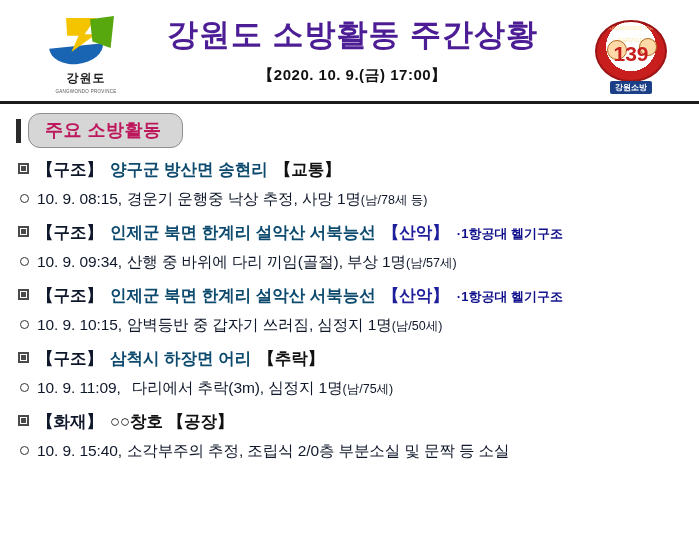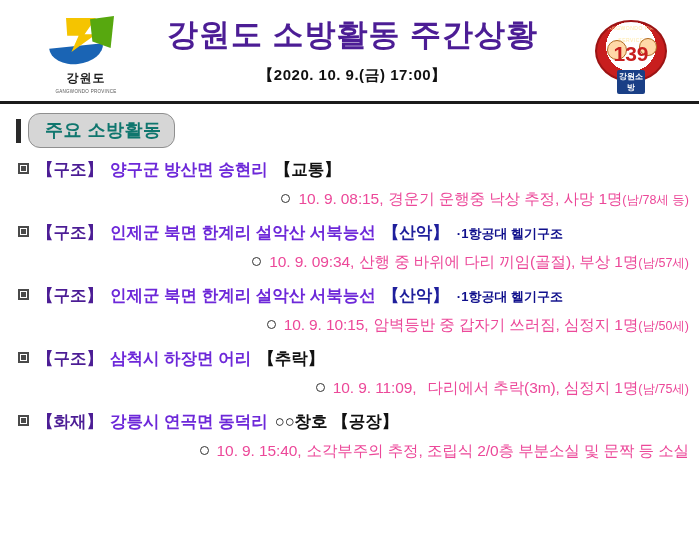--- a/index.html
+++ b/index.html
@@ -142,21 +142,21 @@
     border: 1px solid #b06a20;
   }
   .fire-label {
     position: absolute;
     left: 0; right: 0; bottom: 2px;
     text-align: center;
     font-size: 8px;
     font-weight: bold;
     color: #ffffff;
     background: #1a3f86;
-    width: 28px;
+    width: 42px;
     margin: 0 auto;
     border-radius: 2px;
     padding: 1px 0;
   }
 
   .header-rule {
     position: absolute;
     left: 0; right: 0; top: 101px;
     height: 3px;
     background: #1b1b1b;
@@ -171,24 +171,24 @@
   }
   .section .bar {
     width: 5px; height: 24px;
     background: #2a2a2a;
     margin-right: 7px;
   }
   .section .pill {
     background: #d6d6d6;
     border: 1px solid #8f8f8f;
     border-radius: 12px;
-    padding: 4px 12px 5px 16px;
+    padding: 4px 20px 5px 16px;
     font-size: 18px;
     font-weight: bold;
-    color: #0f766e;
+    color: #be185d;
     letter-spacing: 0.5px;
   }
 
   
   .list {
     position: absolute;
     left: 18px; top: 152px;
     right: 10px;
   }
   .entry { margin-bottom: 2px; }
@@ -211,34 +211,33 @@
     top: -1px;
     flex: none;
   }
   .sq::after {
     content: "";
     position: absolute;
     left: 1px; top: 1px;
     width: 5px; height: 5px;
     background: #4a4a4a;
   }
-  .cat { color: #4c1d95; }
-  .place { color: #6d28d9; margin-left: 7px; }
+  .cat { color: #0f172a; }
+  .place { color: #0c4a6e; margin-left: 7px; }
   .tagbr { color: #111; margin-left: 7px; }
   .kind { color: #1f1f9c; margin-left: 7px; }
   .air { color: #0f0f8c; font-size: 13px; margin-left: 8px; font-weight: bold; text-align: center; }
 
   .entry-body {
     display: flex;
     align-items: baseline;
     font-size: 15.5px;
-    color: #ec4899;
+    color: #0f172a;
     padding: 4px 0 3px 2px;
     white-space: nowrap;
-    justify-content: flex-end;
   }
   .circ {
     display: inline-block;
     width: 9px; height: 9px;
     border: 1.5px solid #333;
     border-radius: 50%;
     margin-right: 8px;
     flex: none;
     position: relative;
     top: -1px;
@@ -347,21 +346,20 @@
         <span class="body-txt">10. 9. 11:09,</span>
         <span class="body-txt" style="margin-left:11px">다리에서 추락(3m), 심정지 1명</span>
         <span class="small">(남/75세)</span>
       </div>
     </div>
 
     <div class="entry">
       <div class="entry-head">
         <span class="sq"></span>
         <span class="cat">【화재】</span>
-        <span class="place">강릉시 연곡면 동덕리</span>
         <span class="tagbr">○○창호 【공장】</span>
       </div>
       <div class="entry-body">
         <span class="circ"></span>
         <span class="body-txt">10. 9. 15:40,</span>
         <span class="body-txt" style="margin-left:5px">소각부주의 추정, 조립식 2/0층 부분소실 및 문짝 등 소실</span>
         <span class="small"></span>
       </div>
     </div>
 

